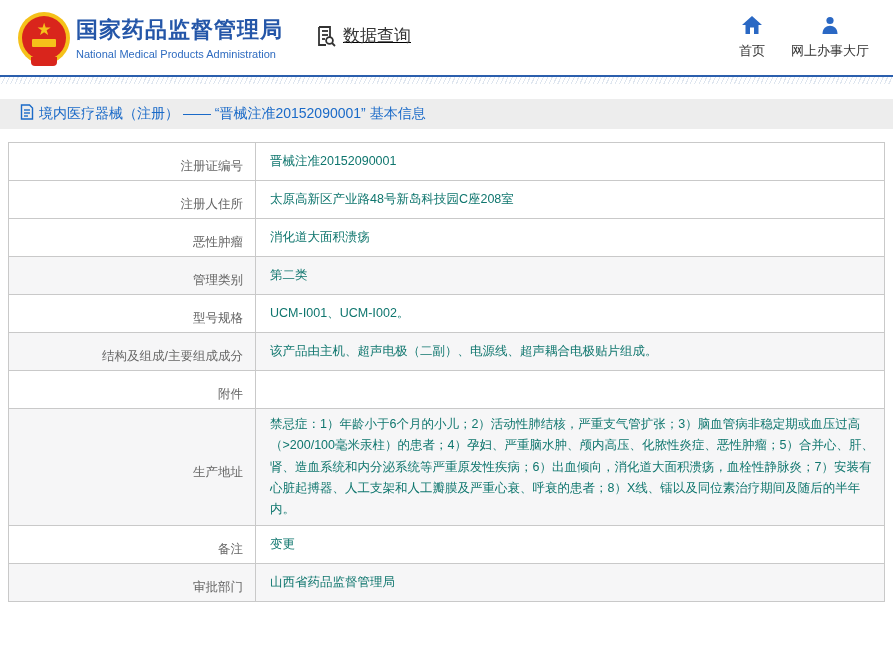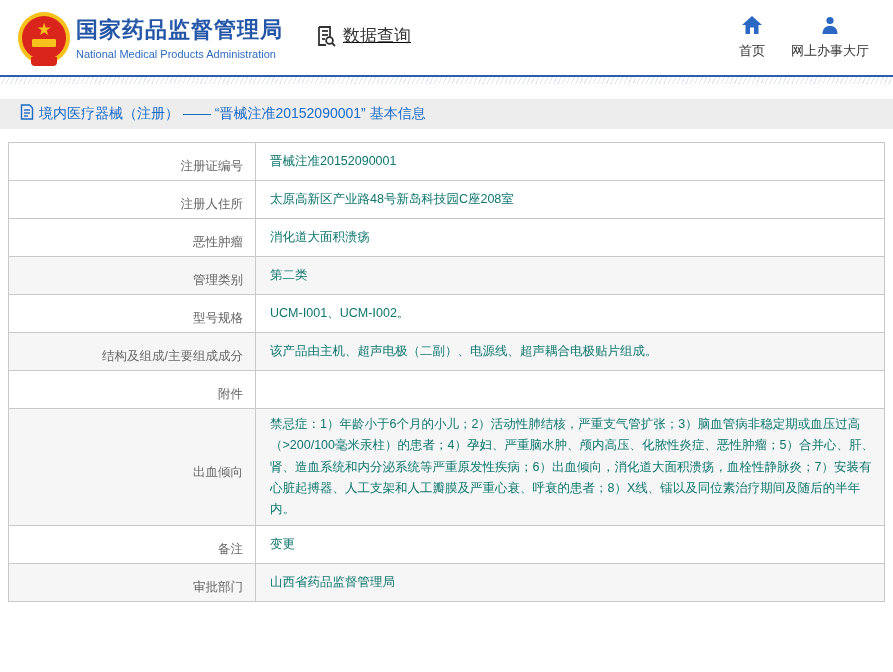--- a/index.html
+++ b/index.html
@@ -159,21 +159,21 @@
 
   <tr>
     <th>
       <span class="label-text">附件</span>
     </th>
     <td></td>
   </tr>
 
   <tr class="alt">
     <th>
-      <span class="label-text">出血倾向</span>
+      <span class="label-text">生产地址</span>
     </th>
     <td>禁忌症：1）年龄小于6个月的小儿；2）活动性肺结核，严重支气管扩张；3）脑血管病非稳定期或血压过高（&gt;200/100毫米汞柱）的患者；4）孕妇、严重脑水肿、颅内高压、化脓性炎症、恶性肿瘤；5）合并心、肝、肾、造血系统和内分泌系统等严重原发性疾病；6）出血倾向，消化道大面积溃疡，血栓性静脉炎；7）安装有心脏起搏器、人工支架和人工瓣膜及严重心衰、呼衰的患者；8）X线、镭以及同位素治疗期间及随后的半年内。</td>
   </tr>
 
   <tr>
     <th>
       <span class="label-text">备注</span>
     </th>
     <td>变更</td>
   </tr>

